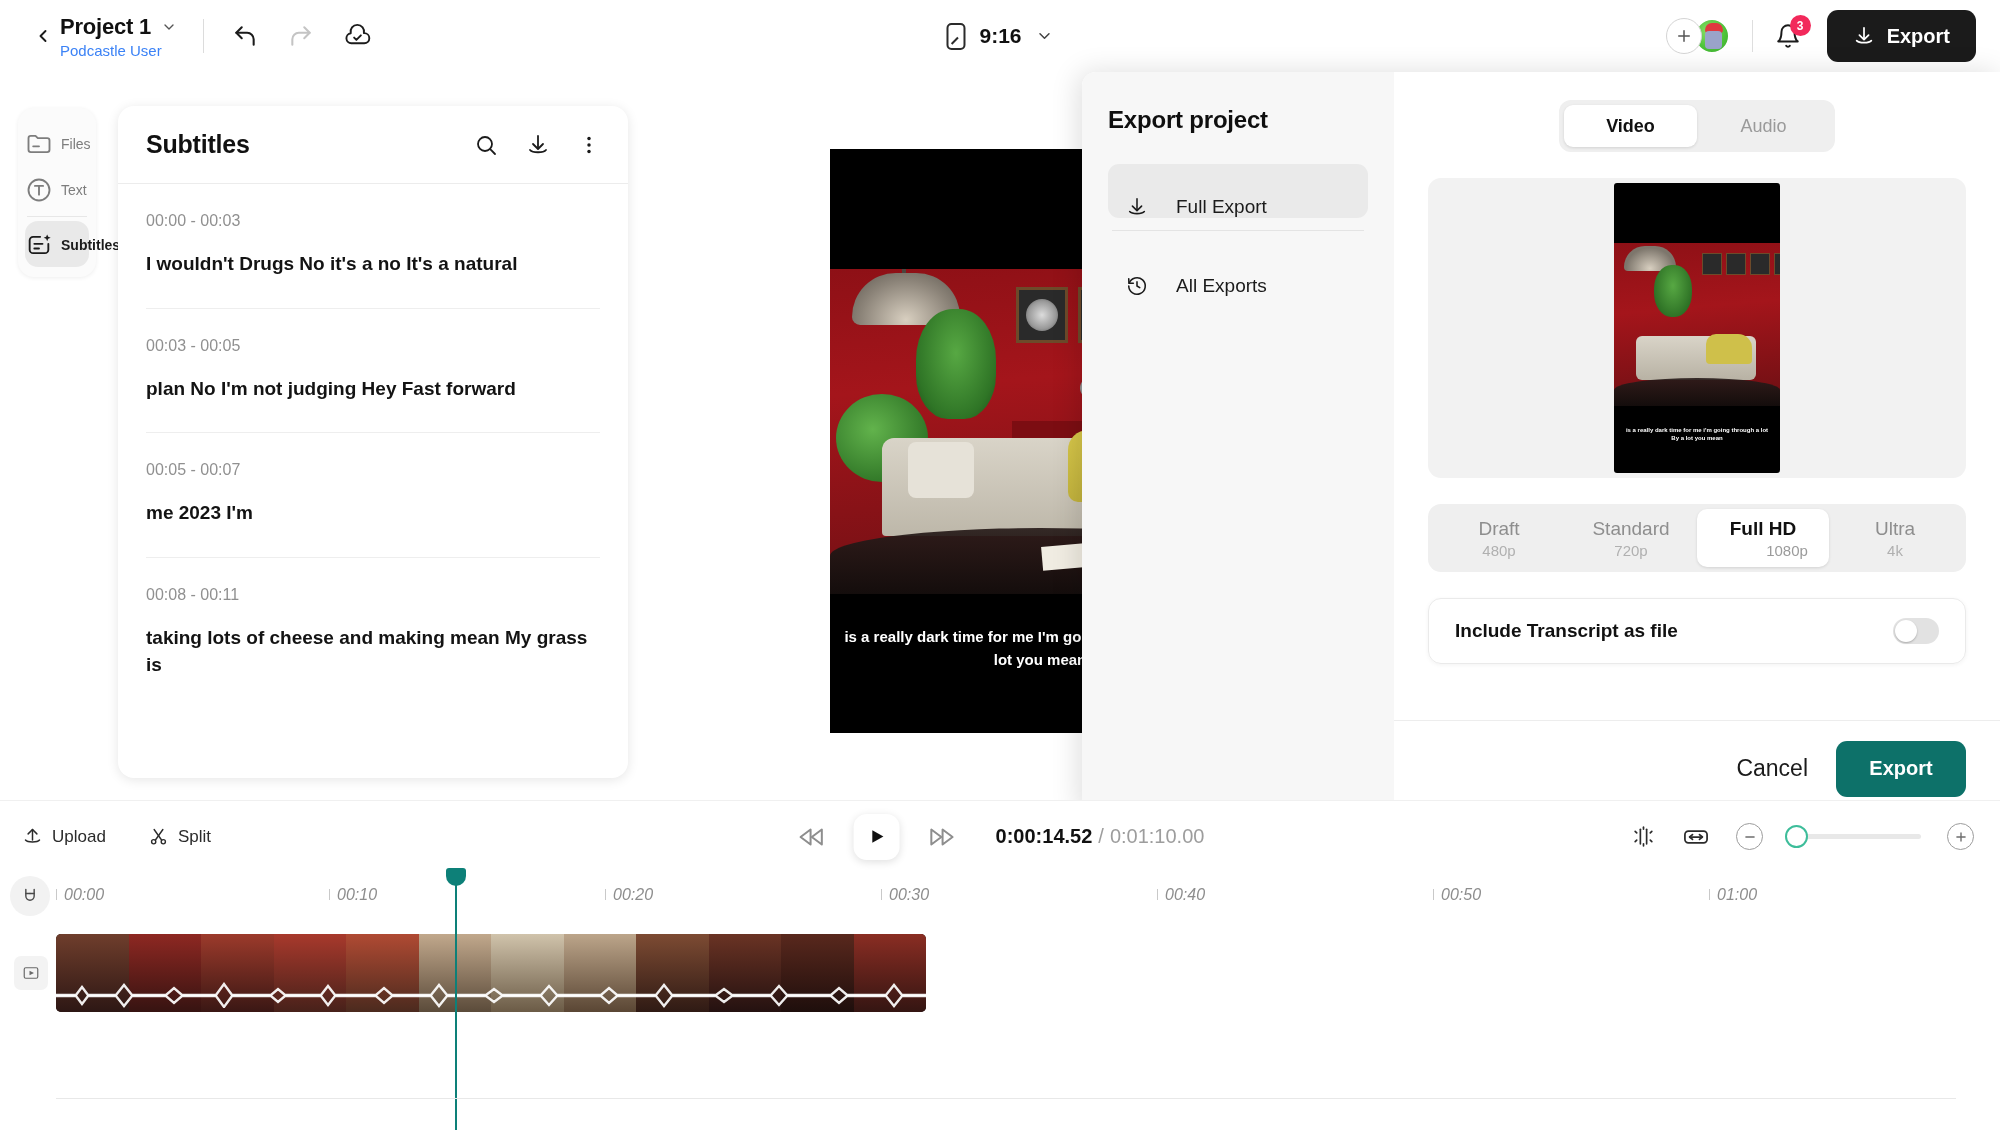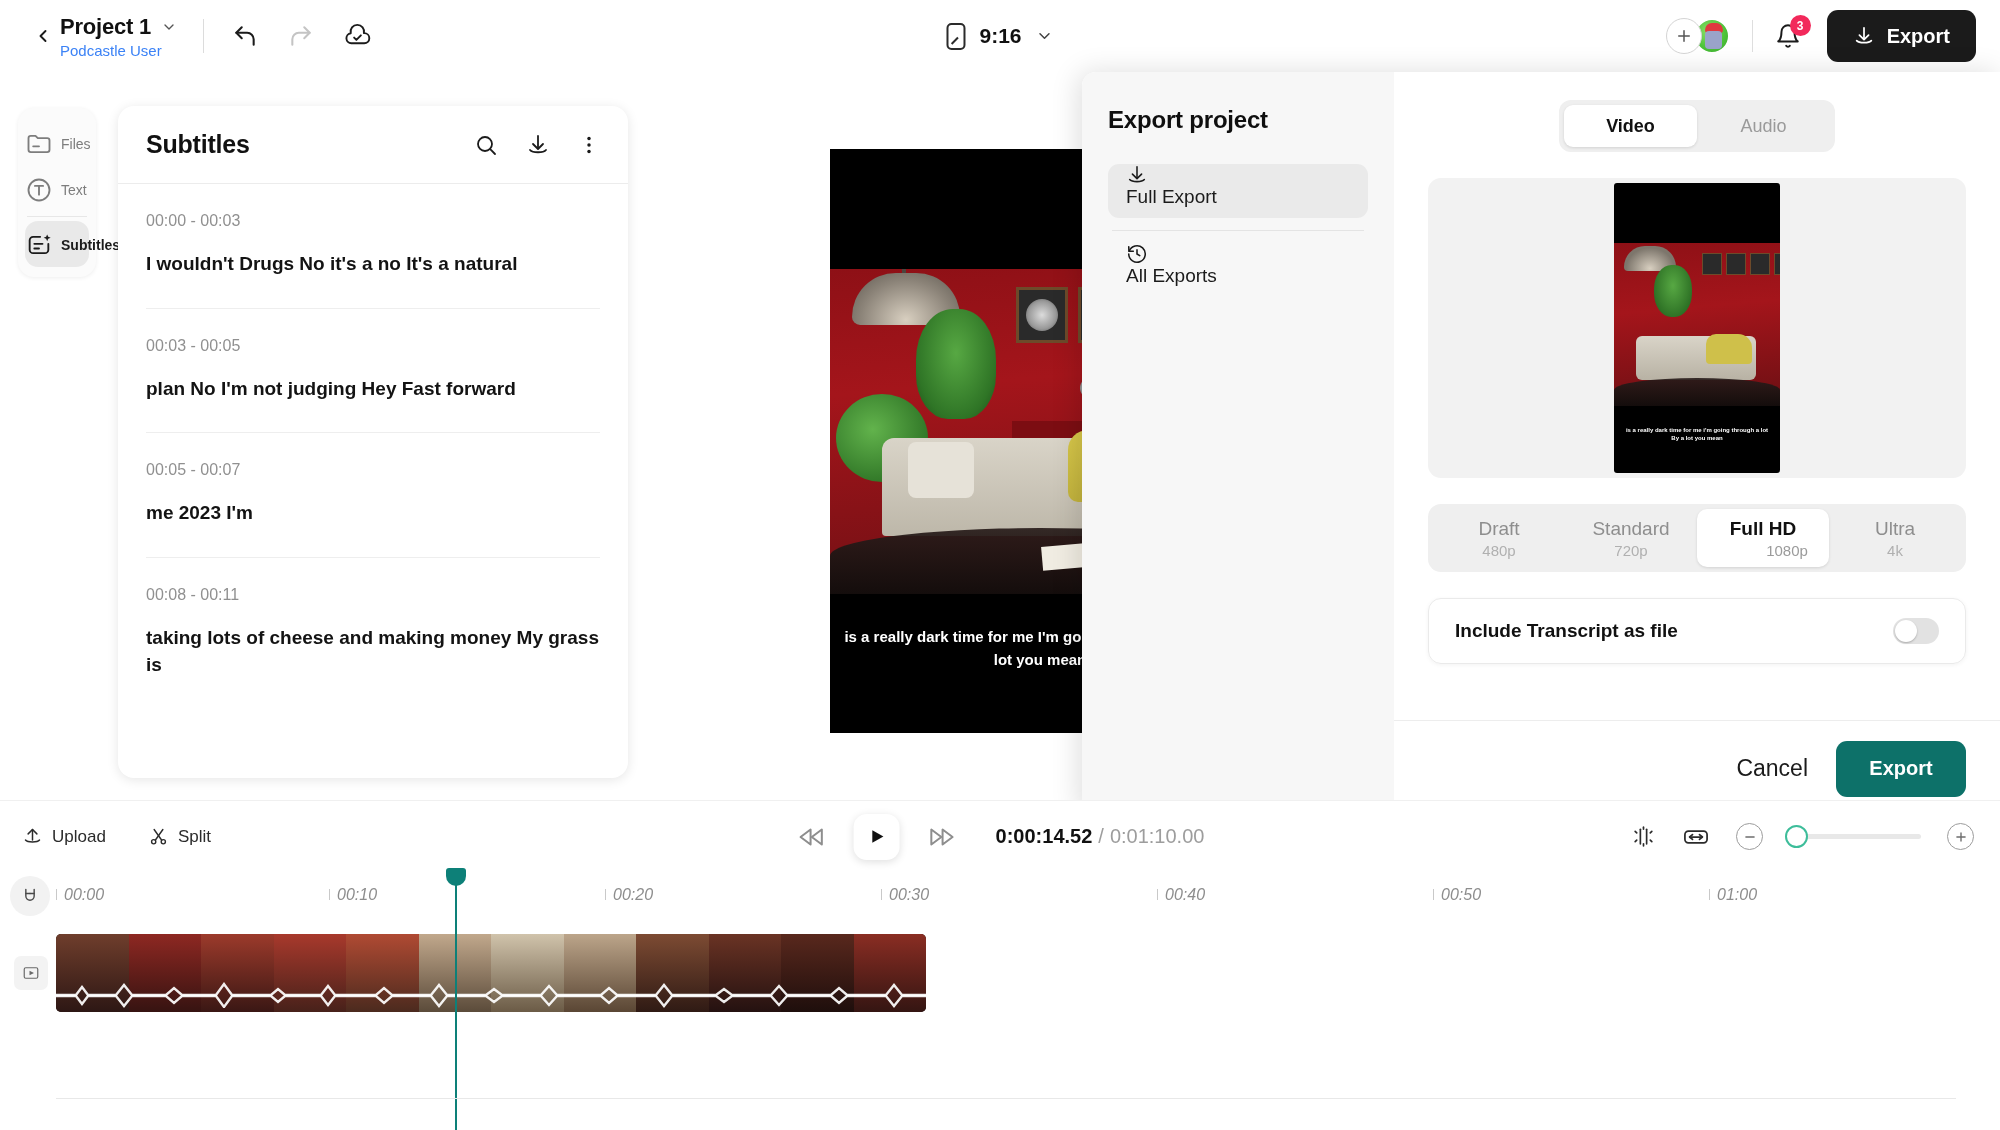--- a/index.html
+++ b/index.html
@@ -153,22 +153,22 @@
 
   
   .modal {
     position:absolute; top:72px; left:1082px; width:918px; height:744px;
     background:#ffffff; border-radius:14px 0 0 14px;
     box-shadow:-4px 0 28px rgba(0,0,0,0.13); display:flex; overflow:hidden;
   }
   .modal-left { width:312px; background:#f7f7f7; padding:34px 26px 0; }
   .modal-title { font-size:24px; font-weight:700; color:#0f0f0f; margin-bottom:30px; letter-spacing:-0.2px; }
   .mnav {
-    display:flex; align-items:flex-start; gap:0; height:54px; padding:0 18px;
-    border-radius:11px; font-size:19px; color:#1b1b1b; cursor:pointer;flex-direction:column;
+    display:flex; align-items:flex-end; gap:28px; height:54px; padding:0 18px;
+    border-radius:11px; font-size:19px; color:#1b1b1b; cursor:pointer;
   }
   .mnav.active { background:#eaeaea; font-weight:500; }
   .mnav-sep { height:1px; background:#e4e4e4; margin:12px 4px; }
 
   .modal-right { flex:1; padding:28px 34px 0; display:flex; flex-direction:column; position:relative; }
   .seg {
     width:276px; height:52px; background:#efefef; border-radius:12px;
     display:flex; padding:5px; margin:0 auto 26px;
   }
   .seg div {
@@ -457,21 +457,21 @@
       <div class="sub-item">
         <div class="sub-time">00:03 - 00:05</div>
         <div class="sub-text">plan No I'm not judging Hey Fast forward</div>
       </div>
       <div class="sub-item">
         <div class="sub-time">00:05 - 00:07</div>
         <div class="sub-text">me 2023 I'm</div>
       </div>
       <div class="sub-item">
         <div class="sub-time">00:08 - 00:11</div>
-        <div class="sub-text">taking lots of cheese and making money My grass is</div>
+        <div class="sub-text">taking lots of cheese and making mean My grass is</div>
       </div>
     </div>
   </div>
 
   <div class="preview-area">
     <div class="video-frame">
       <div class="vf-scene">
         <div class="vf-lampstem"></div>
         <div class="vf-lamp"></div>
         <div class="vf-plant1"></div>

